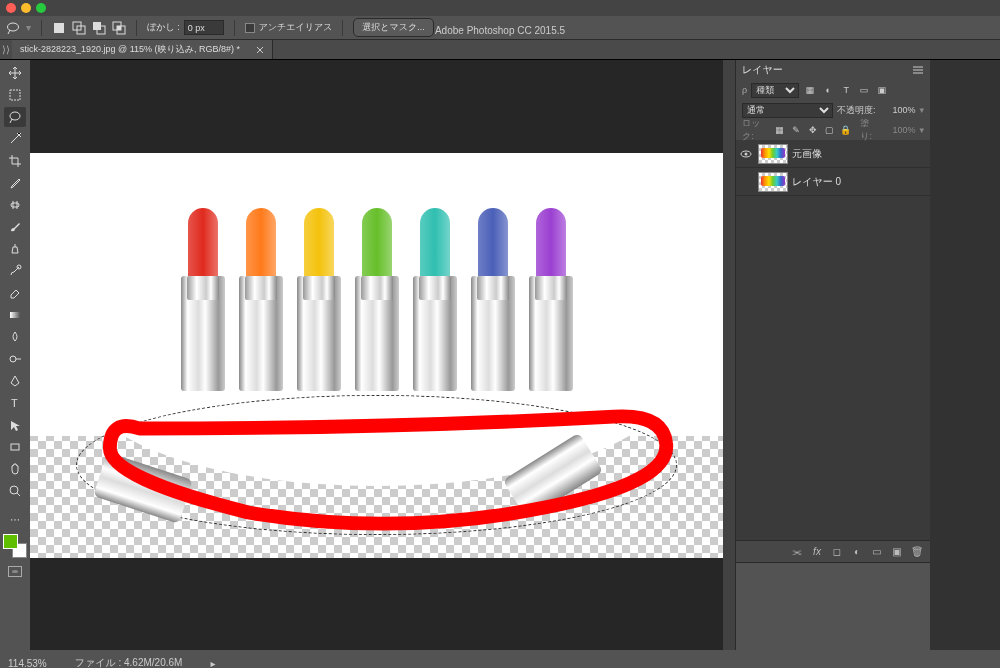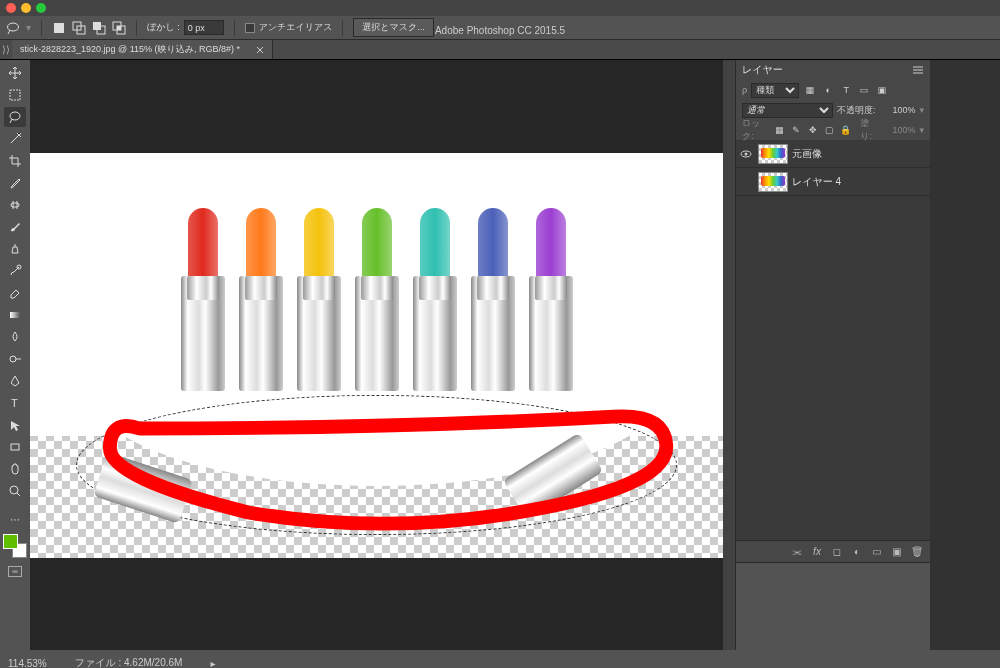--- a/index.html
+++ b/index.html
@@ -10,21 +10,21 @@
 .traffic { width: 10px; height: 10px; border-radius: 50%; margin-right: 5px; }
 .tl-red { background: #ff5f56; } .tl-yellow { background: #ffbd2e; } .tl-green { background: #27c93f; }
 .app-title { position: absolute; left: 50%; transform: translateX(-50%); color: #ccc; margin-top: 44px; }
 
 
 .options-bar { height: 24px; background: #535353; display: flex; align-items: center; padding: 0 6px; gap: 6px; border-bottom: 1px solid #2a2a2a; }
 .opt-item { display: flex; align-items: center; gap: 4px; color: #ddd; font-size: 9px; }
 .opt-sep { width: 1px; height: 16px; background: #3a3a3a; margin: 0 4px; }
 .opt-icon { width: 14px; height: 14px; display: inline-flex; align-items: center; justify-content: center; color: #ddd; }
 .opt-input { background: #3a3a3a; border: 1px solid #2a2a2a; color: #ddd; width: 40px; height: 15px; font-size: 9px; padding: 0 3px; }
-.opt-btn { background: #5a5a5a; border: 1px solid #2a2a2a; color: #ddd; padding: 2px 8px; font-size: 9px; border-radius: 0; cursor: pointer; }
+.opt-btn { background: #5a5a5a; border: 1px solid #2a2a2a; color: #ddd; padding: 2px 8px; font-size: 9px; border-radius: 5px; cursor: pointer; }
 .checkbox { width: 10px; height: 10px; border: 1px solid #888; background: #3a3a3a; }
 
 
 .tab-strip { height: 20px; background: #4a4a4a; display: flex; align-items: center; border-bottom: 1px solid #000; }
 .tab { background: #535353; padding: 3px 8px; font-size: 9px; color: #ddd; display: flex; align-items: center; gap: 16px; border-right: 1px solid #2a2a2a; }
 .tab .close { width: 8px; height: 8px; }
 .collapse-arrow { width: 12px; display: flex; justify-content: center; color: #aaa; }
 
 
 .workspace { display: flex; height: calc(100% - 16px - 24px - 20px - 18px); }
@@ -65,21 +65,21 @@
 .right-panels { width: 195px; background: #535353; display: flex; flex-direction: column; flex-shrink: 0; border-left:1px solid #2a2a2a;}
 .empty-panel-strip { width: 12px; background: #424242; }
 .right-wrap { display:flex; flex:1; }
 .panel { background: #474747; border-bottom:1px solid #2a2a2a; }
 .panel-hdr { display:flex; align-items:center; height:20px; padding: 0 6px; font-size: 10px; color:#ddd; justify-content:space-between;gap:8px; }
 .panel-hdr .menu { width:12px; height:12px; }
 .panel-row { display:flex; align-items:center; padding: 2px 6px; gap:4px; font-size:9px; height:20px; }
 .panel-row select, .panel-row input { background:#3a3a3a; border:1px solid #2a2a2a; color:#ddd; font-size:9px; height:15px; }
 .panel-row .mini-icon { width:14px; height:14px; display:inline-flex; align-items:center; justify-content:center; color:#ccc; }
 .panel-row .pct { width:36px; text-align:right; }
-.blend-row select{ flex:1;font-style:italic; }
+.blend-row select{ flex:1; }
 .lock-row { color:#888; }
 .layers-list { background:#3a3a3a; min-height: 400px; }
 .layer { display:flex; align-items:center; height:28px; border-bottom:1px solid #2e2e2e; padding:0 4px; gap:4px; }
 .layer.active { background:#2d2d2d; }
 .layer .eye { width:14px; text-align:center; color:#ccc; }
 .layer .thumb { width:30px; height:20px; background:#fff; border:1px solid #888; background-image:linear-gradient(45deg,#ccc 25%,transparent 25%),linear-gradient(-45deg,#ccc 25%,transparent 25%),linear-gradient(45deg,transparent 75%,#ccc 75%),linear-gradient(-45deg,transparent 75%,#ccc 75%); background-size:6px 6px; background-position:0 0,0 3px,3px -3px,-3px 0; position:relative; }
 .layer .thumb::after{ content:""; position:absolute; left:2px; right:2px; top:3px; height:10px; background:linear-gradient(90deg,#e33,#f90,#fd0,#6c3,#3cc,#36c,#93c); border-radius:2px;}
 .layer .name { font-size:10px; color:#ddd; }
 .panel-footer { height:22px; background:#474747; display:flex; align-items:center; justify-content:flex-end; gap:6px; padding:0 6px; border-top:1px solid #2a2a2a;}
 .panel-footer .ficon { width:14px; height:14px; display:inline-flex; align-items:center; justify-content:center; color:#bbb; }
@@ -374,21 +374,21 @@
                   <ellipse cx="6" cy="6" rx="5" ry="3" fill="none" stroke="#ccc"></ellipse>
                   <circle cx="6" cy="6" r="1.5" fill="#ccc"></circle>
                 </svg>
               </div>
               <div class="thumb"></div>
               <div class="name">元画像</div>
             </div>
             <div class="layer">
               <div class="eye"></div>
               <div class="thumb"></div>
-              <div class="name">レイヤー 4</div>
+              <div class="name">レイヤー 0</div>
             </div>
           </div>
         <div class="panel-footer">
           <span style="flex:1"></span>
           <span class="ficon">⫘</span>
           <span class="ficon">
               <i style="font-style:italic">fx</i>
             </span>
           <span class="ficon">◻</span>
           <span class="ficon">◐</span>

